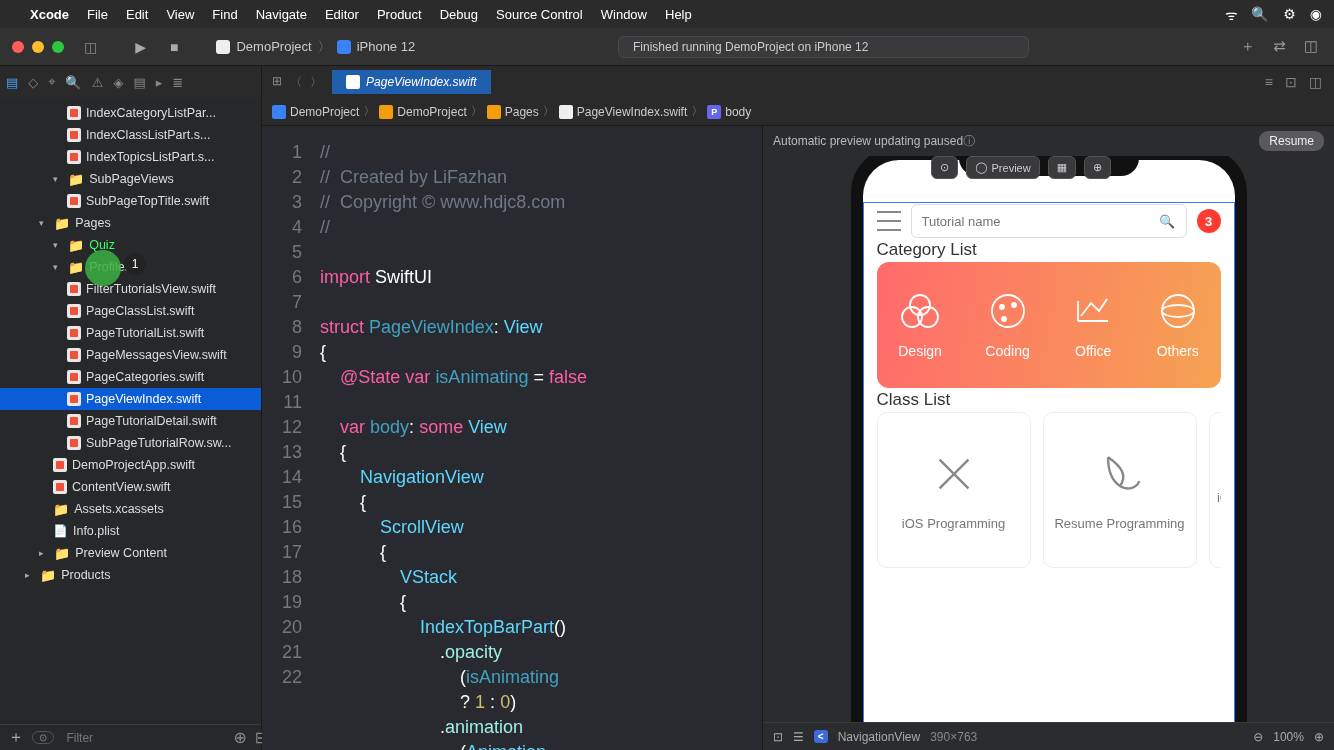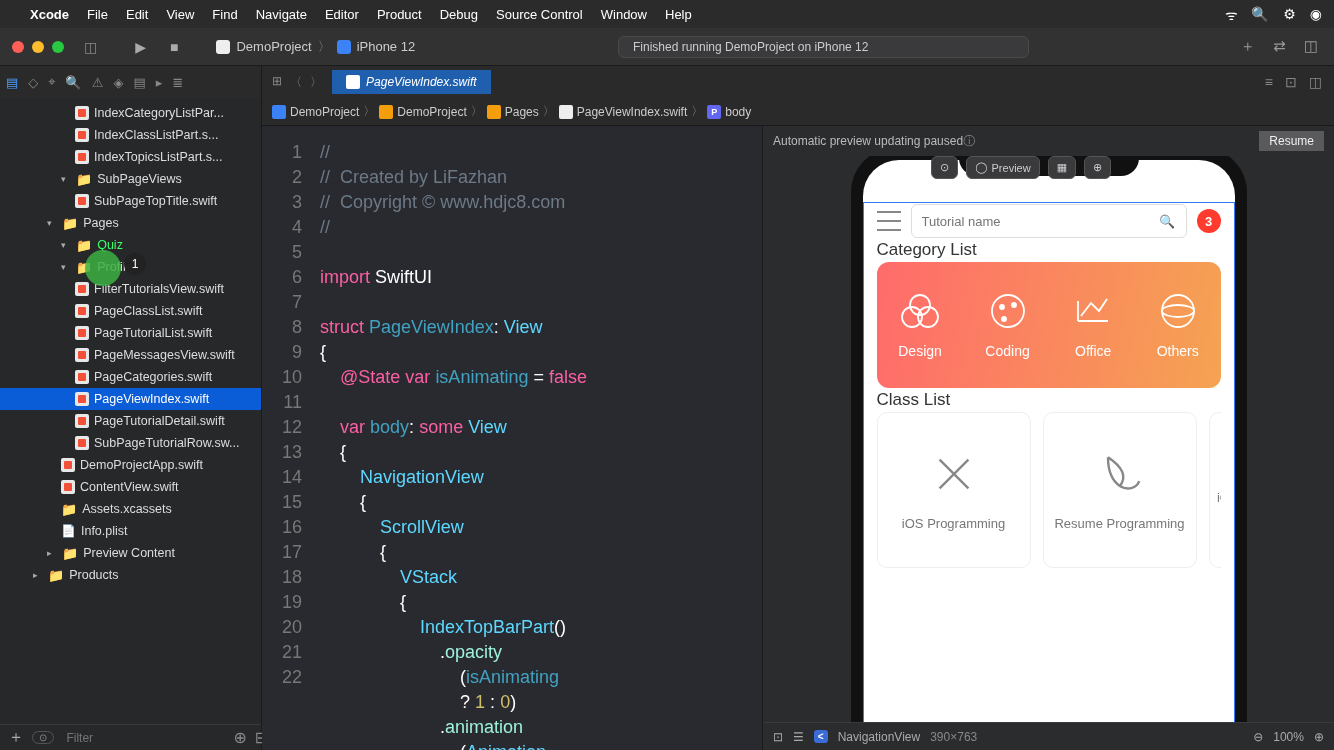--- a/index.html
+++ b/index.html
@@ -40,21 +40,21 @@
 .filetab { background:#1f5fad; color:#fff; padding:5px 14px; font-size:12px; font-style:italic; display:flex; align-items:center; gap:6px; }
 .filetab .ficon { width:14px; height:14px; background:#fff; border-radius:2px; color:#f55; font-size:9px; display:flex; align-items:center; justify-content:center; font-style:normal;}
 .navtabs-right-spacer{flex:1;}
 .navtabs-right-tools{display:flex; gap:12px; padding:0 12px; color:#888;}
 .navtabs-right-tools span{font-size:14px;}
 
 
 .main { display:flex; height: calc(750px - 28px - 38px - 32px); }
 .sidebar { width:262px; background:#27282a; border-right:1px solid #1a1a1a; display:flex; flex-direction:column;}
 .file-tree { flex:1; overflow:hidden; padding:4px 0; font-size:12.5px; color:#ddd;}
-.tree-row { display:flex; align-items:center; height:22px; padding-left:8px; gap:5px; cursor:pointer; white-space:nowrap;}
+.tree-row { display:flex; align-items:center; height:22px; padding-left:0; gap:5px; cursor:pointer; white-space:nowrap;}
 .tree-row.selected { background:#0a5dd6; color:#fff;}
 .tree-row .indent { display:inline-block; }
 .tree-row .chev { width:10px; color:#aaa; font-size:9px;}
 .tree-row .icon-folder { color:#4a9eff; font-size:13px;}
 .tree-row .icon-swift { width:14px; height:14px; background:#e8e8e8; border-radius:2px; display:flex; align-items:center; justify-content:center;}
 .tree-row .icon-swift::after{content:"";width:8px;height:8px;background:#f05138;border-radius:1px;}
 .tree-row .icon-assets { color:#4aa8ff; font-size:13px;}
 .tree-row .icon-plist { color:#ddd; font-size:12px;}
 .sidebar-footer { height:26px; border-top:1px solid #3a3a3a; display:flex; align-items:center; padding:0 8px; gap:8px;}
 .sidebar-footer .add{color:#aaa;font-size:16px;cursor:pointer;}
@@ -83,21 +83,21 @@
 .kw{color:#fc5fa3;}
 .type{color:#5dd8ff;}
 .num{color:#d0bf69;}
 .op{color:#fff;}
 .name{color:#41a1c0;}
 .call{color:#9ef1dd;}
 
 
 .preview-pane{width:572px; background:#2b2c2e; border-left:1px solid #1a1a1a; display:flex; flex-direction:column; min-width:0;}
 .preview-header{height:30px; display:flex; align-items:center; justify-content:space-between; padding:0 10px; font-size:12px; color:#bbb;}
-.preview-header .resume-btn{background:#5a5a5c; color:#eee; border:none; border-radius:0; padding:3px 10px; font-size:12px; cursor:pointer;}
+.preview-header .resume-btn{background:#5a5a5c; color:#eee; border:none; border-radius:9px; padding:3px 10px; font-size:12px; cursor:pointer;}
 .preview-body{flex:1; display:flex; justify-content:center; padding:0; overflow:hidden; position:relative;}
 .phone-frame{width:396px; height:720px; background:#111; border-radius:44px; padding:12px; margin-top:-8px; position:relative;}
 .phone-screen{width:100%; height:100%; background:#fff; border-radius:36px; overflow:hidden; position:relative;}
 .notch{position:absolute; top:0; left:50%; transform:translateX(-50%); width:180px; height:28px; background:#111; border-bottom-left-radius:18px; border-bottom-right-radius:18px; z-index:10;}
 
 .selection-outline{position:absolute; border:1.5px solid #2f7df6; pointer-events:none; z-index:8;}
 
 .app-content{padding:44px 14px 0 14px; display:flex; flex-direction:column; gap:2px; color:#333;}
 .topbar{display:flex; align-items:center; gap:10px;}
 .hamb{width:24px;height:20px;display:flex;flex-direction:column;justify-content:space-between;}

